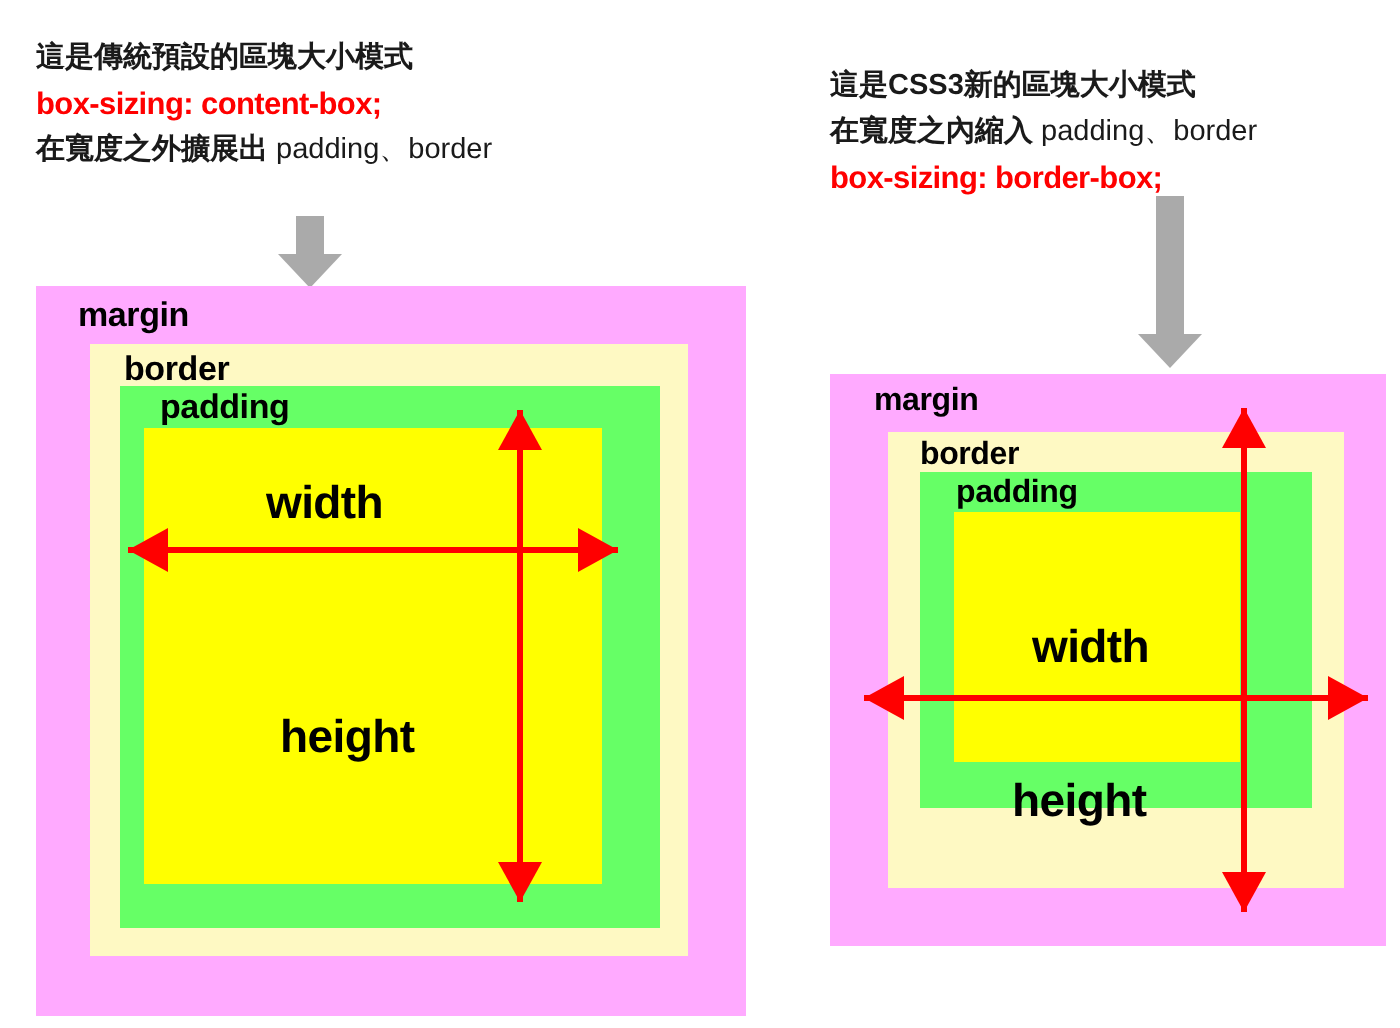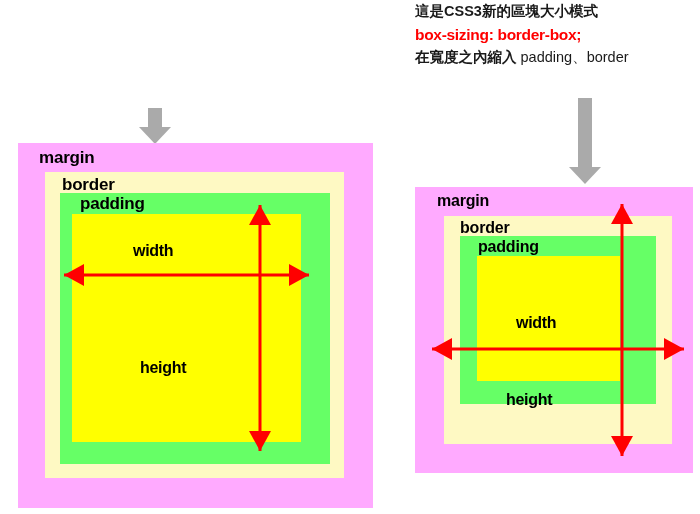--- a/index.html
+++ b/index.html
@@ -26,21 +26,21 @@
   .caption .line.code{
     font-weight:bold;
     color:#ff0000;
     font-size:15.5px;
     letter-spacing:-0.3px;
   }
   .caption .line.mix{font-weight:bold;}
   .caption .line.mix .reg{font-weight:normal;}
 
   #caption-left{left:18px;top:18px;}
-  #caption-right{left:415px;top:0;}
+  #caption-right{left:415px;top:32px;}
 
   
   .grey-arrow{position:absolute;}
   .grey-arrow .shaft{
     position:absolute;left:50%;top:0;transform:translateX(-50%);
     width:14px;background:#aaaaaa;
   }
   .grey-arrow .head{
     position:absolute;left:50%;bottom:0;transform:translateX(-50%);
     width:0;height:0;
@@ -95,36 +95,41 @@
     border-left:11px solid transparent;
     border-right:11px solid transparent;
   }
   .measure.v .tip-t{top:0;border-bottom:20px solid #ff0000;}
   .measure.v .tip-b{bottom:0;border-top:20px solid #ff0000;}
 
   .dim-label{
     position:absolute;
     font-weight:bold;
     color:#000000;
-    font-size:16px;
+    font-size:23px;
     line-height:24px;
     white-space:nowrap;
     letter-spacing:-0.3px;
   }
 </style>
 </head>
 <body>
 
 <div class="stage">
 
+  <div class="caption" id="caption-left">
+    <span class="line bold">這是傳統預設的區塊大小模式</span>
+    <span class="line code">box-sizing: content-box;</span>
+    <span class="line mix"><span>在寬度之外擴展出</span><span class="reg"> padding、border</span></span>
+  </div>
 
   <div class="caption" id="caption-right">
     <span class="line bold">這是CSS3新的區塊大小模式</span>
+    <span class="line mix"><span>在寬度之內縮入</span><span class="reg"> padding、border</span></span>
     <span class="line code">box-sizing: border-box;</span>
-    <span class="line mix"><span>在寬度之內縮入</span><span class="reg"> padding、border</span></span>
   </div>
 
   <div class="grey-arrow" id="grey-arrow-left">
     <div class="shaft"></div>
     <div class="head"></div>
   </div>
   <div class="grey-arrow" id="grey-arrow-right">
     <div class="shaft"></div>
     <div class="head"></div>
   </div>

